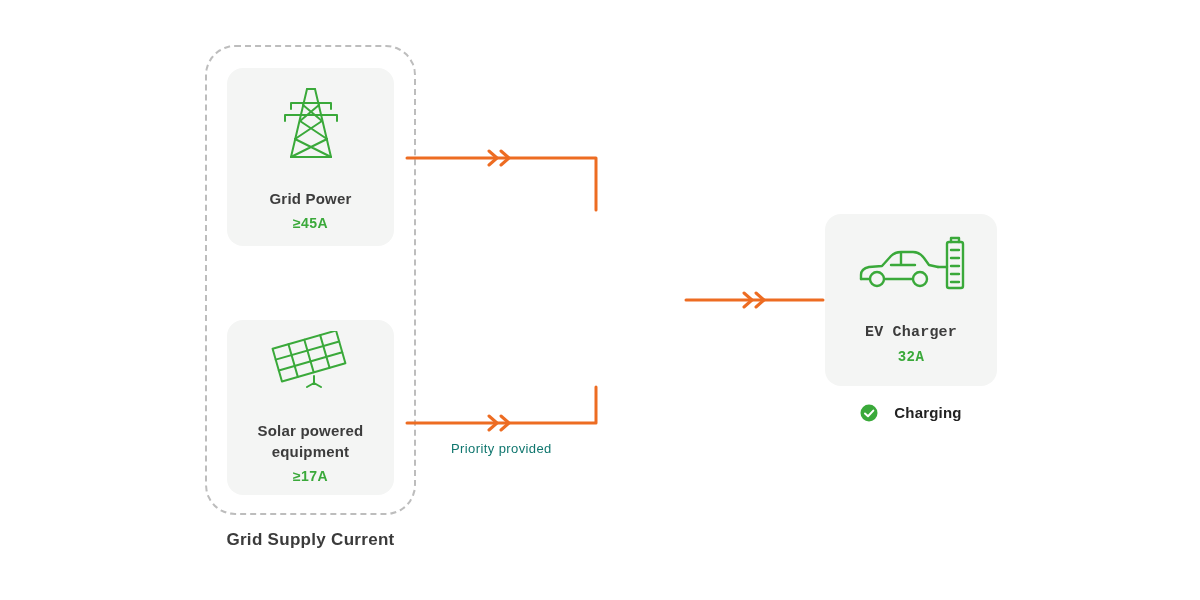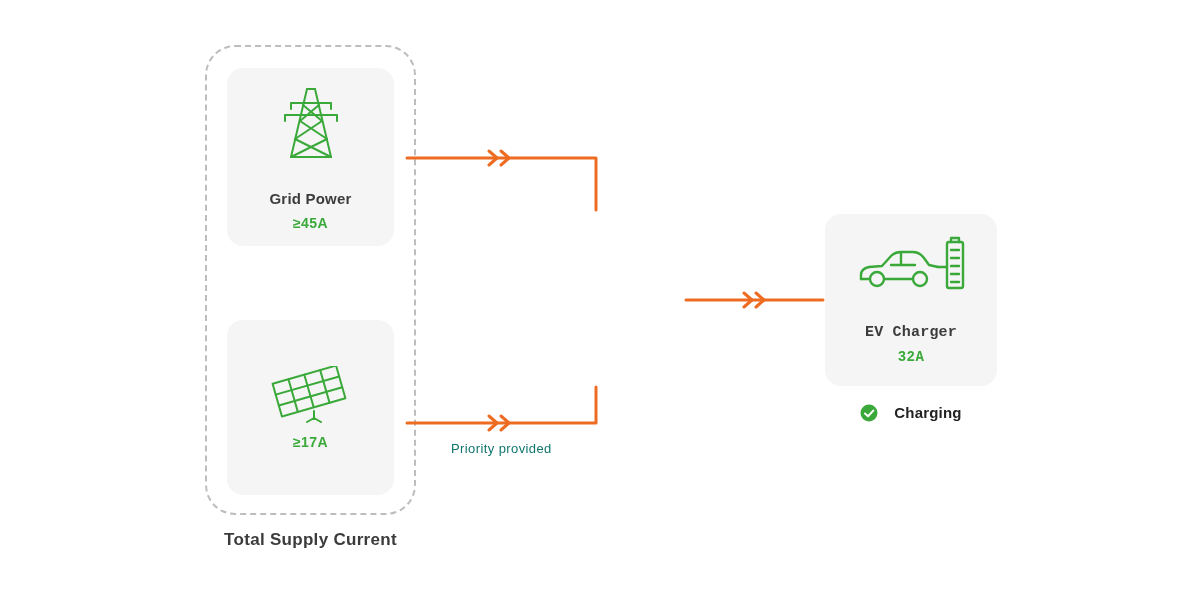--- a/index.html
+++ b/index.html
@@ -87,21 +87,21 @@
     color: #222222;
     letter-spacing: 0.2px;
   }
 </style>
 </head>
 <body>
 
 <div class="stage">
 
   <div class="dashed-group"></div>
-  <div class="group-label">Total Supply Current</div>
+  <div class="group-label">Grid Supply Current</div>
 
   <div class="card" id="card-grid">
     <span class="icon">
       <svg width="64" height="78" viewBox="0 0 64 78" fill="none" stroke="#3aa93a" stroke-width="2" stroke-linecap="round" stroke-linejoin="round">
         <path d="M28 6 H36"></path>
         <path d="M28 6 L12 74"></path>
         <path d="M36 6 L52 74"></path>
         <path d="M12 20 H52 M12 20 V26 M52 20 V26"></path>
         <path d="M6 32 H58 M6 32 V38 M58 32 V38"></path>
         <path d="M24 22 L43 38 M40 22 L21 38"></path>
@@ -119,20 +119,21 @@
       <svg width="88" height="62" viewBox="0 0 88 62" fill="none" stroke="#3aa93a" stroke-width="2" stroke-linecap="round" stroke-linejoin="round">
         <g transform="rotate(-16 42 25)">
           <rect x="9" y="8" width="66" height="34"></rect>
           <path d="M25.5 8 V42 M42 8 V42 M58.5 8 V42"></path>
           <path d="M9 19.3 H75 M9 30.6 H75"></path>
         </g>
         <path d="M47 45 V52"></path>
         <path d="M40 56 L47 52 L54 56"></path>
       </svg>
     </span>
+    <div class="card-title">Solar powered equipment</div>
     <div class="card-value">≥17A</div>
   </div>
 
 
   <div class="card" id="card-ev">
     <span class="icon">
       <svg width="112" height="60" viewBox="0 0 112 60" fill="none" stroke="#3aa93a" stroke-width="2.4" stroke-linecap="round" stroke-linejoin="round">
         <path d="M6 44 V40 C6 35 9 33 14 32 L27 31 L36 21 C39 18 42 17 46 17 H58 C63 17 66 19 69 23 L74 30 L83 32"></path>
         <path d="M6 44 H14"></path>
         <path d="M30 44 H57"></path>

